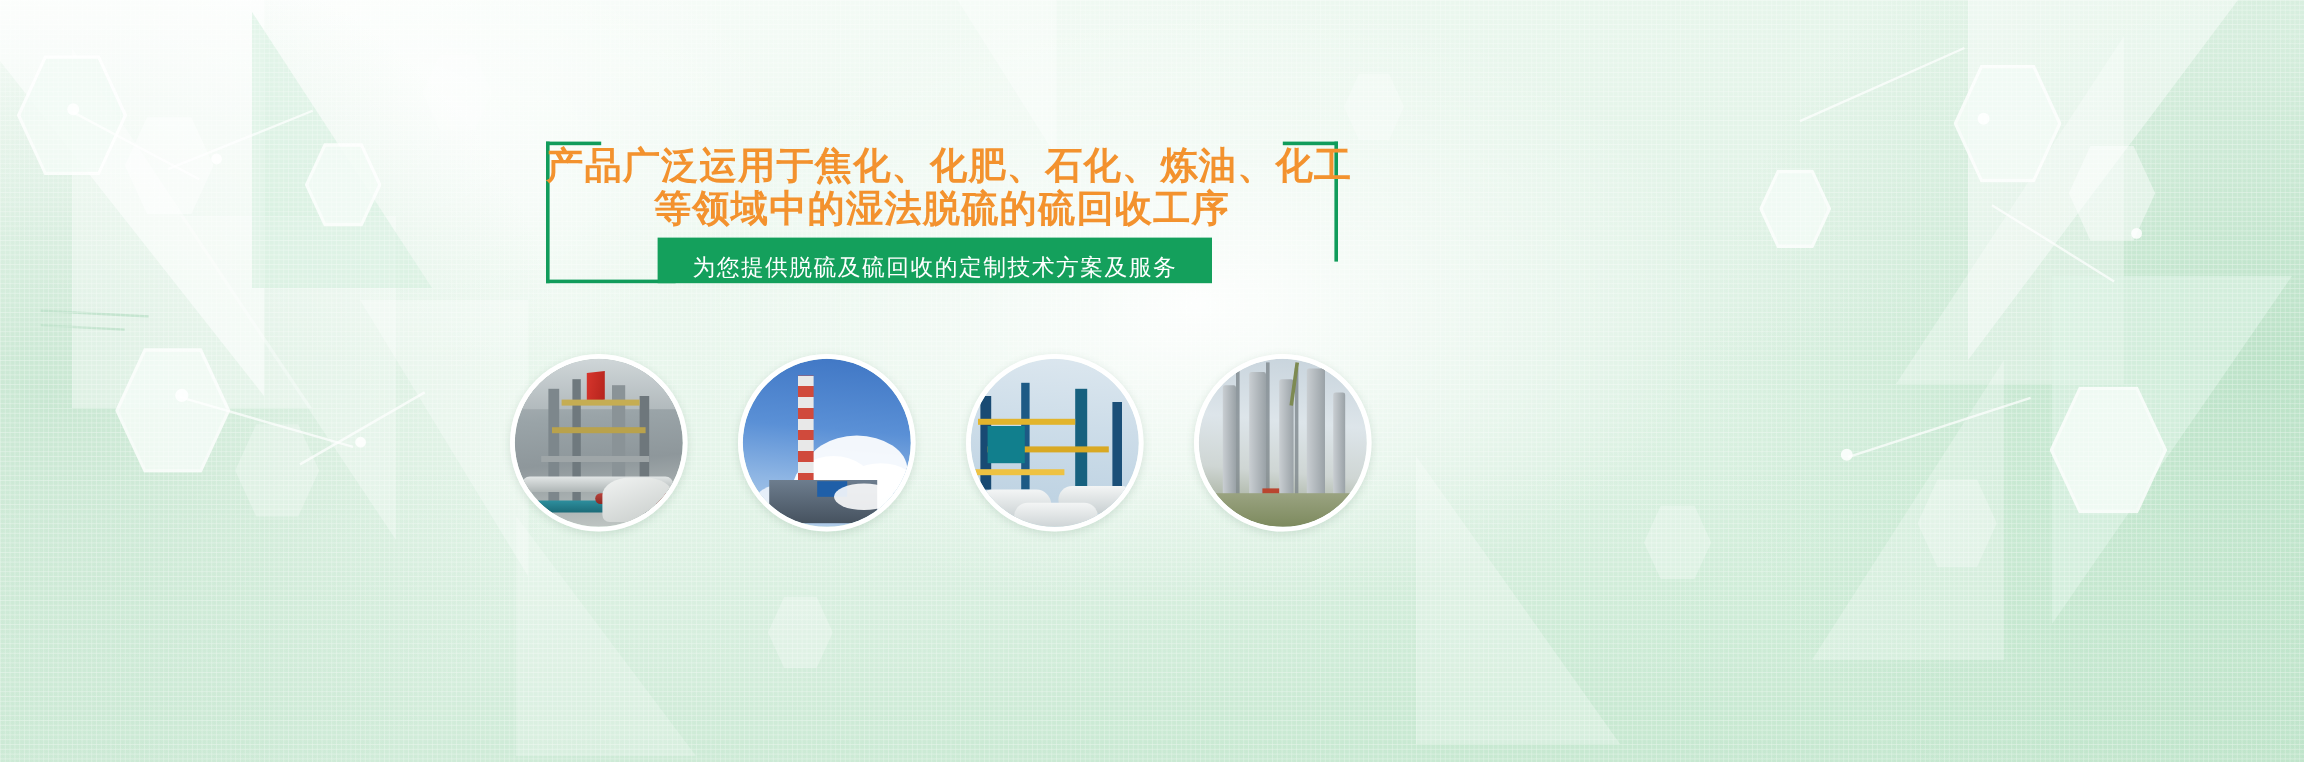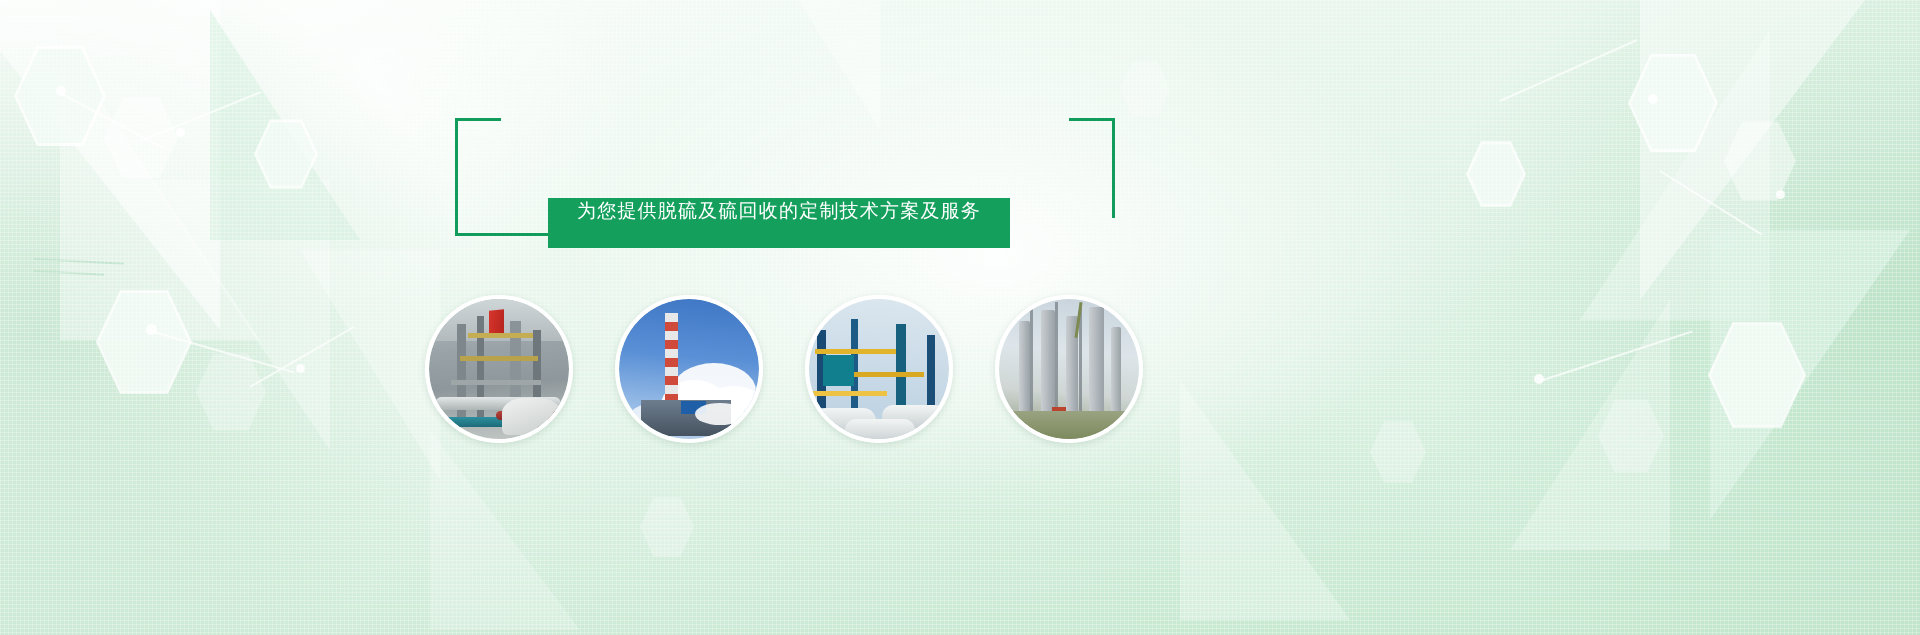--- a/index.html
+++ b/index.html
@@ -108,24 +108,24 @@
     white-space: nowrap;
   }
   .headline .l1 { display:block; }
   .headline .l2 { display:block; }
 
   .subbar {
     position:absolute;
     left: 548px;
     top: 198px;
     width: 462px;
-    height: 50px;
+    height: 38px;
     background:#14A05C;
     display:flex;
-    align-items:flex-start;
+    align-items:flex-end;
     justify-content:center;
   }
   .subbar span {
     color:#ffffff;
     font-size: 19px;
     font-weight: 500;
     letter-spacing: 1.2px;
     white-space: nowrap;
   }
 
@@ -329,20 +329,24 @@
 
   <div class="content">
 
     <div class="headline-wrap">
       <div class="bracket br-top-left"></div>
       <div class="bracket br-left"></div>
       <div class="bracket br-bottom-left"></div>
       <div class="bracket br-top-right"></div>
       <div class="bracket br-right"></div>
 
+      <div class="headline">
+        <span class="l1">产品广泛运用于焦化、化肥、石化、炼油、化工</span>
+        <span class="l2">等领域中的湿法脱硫的硫回收工序</span>
+      </div>
     </div>
 
     <div class="subbar">
       <span>为您提供脱硫及硫回收的定制技术方案及服务</span>
     </div>
 
     <div class="photos">
 
       <div class="photo">
         <div class="ph-inner p1">

